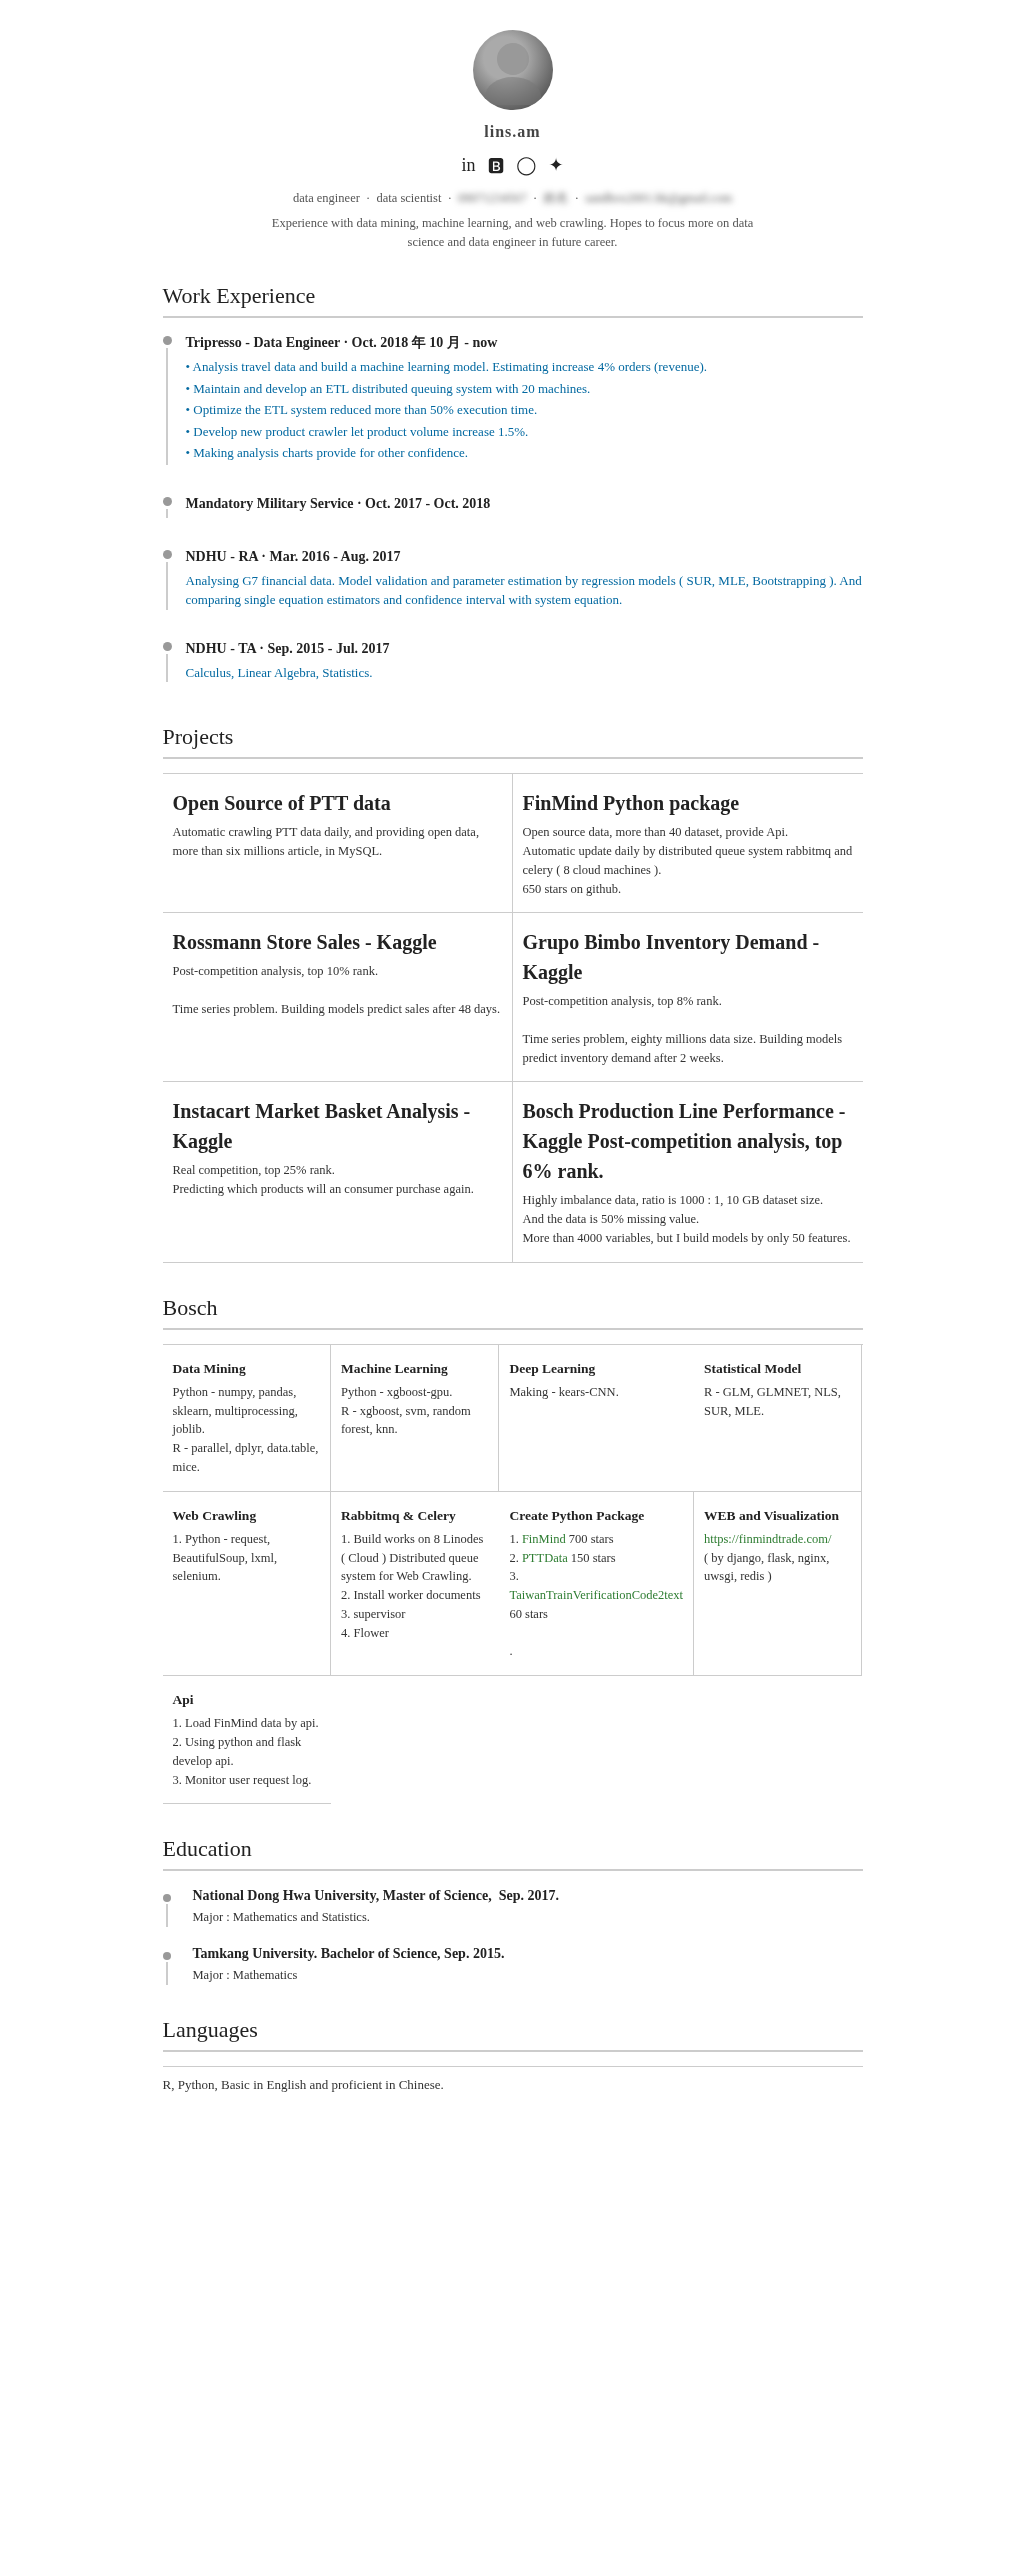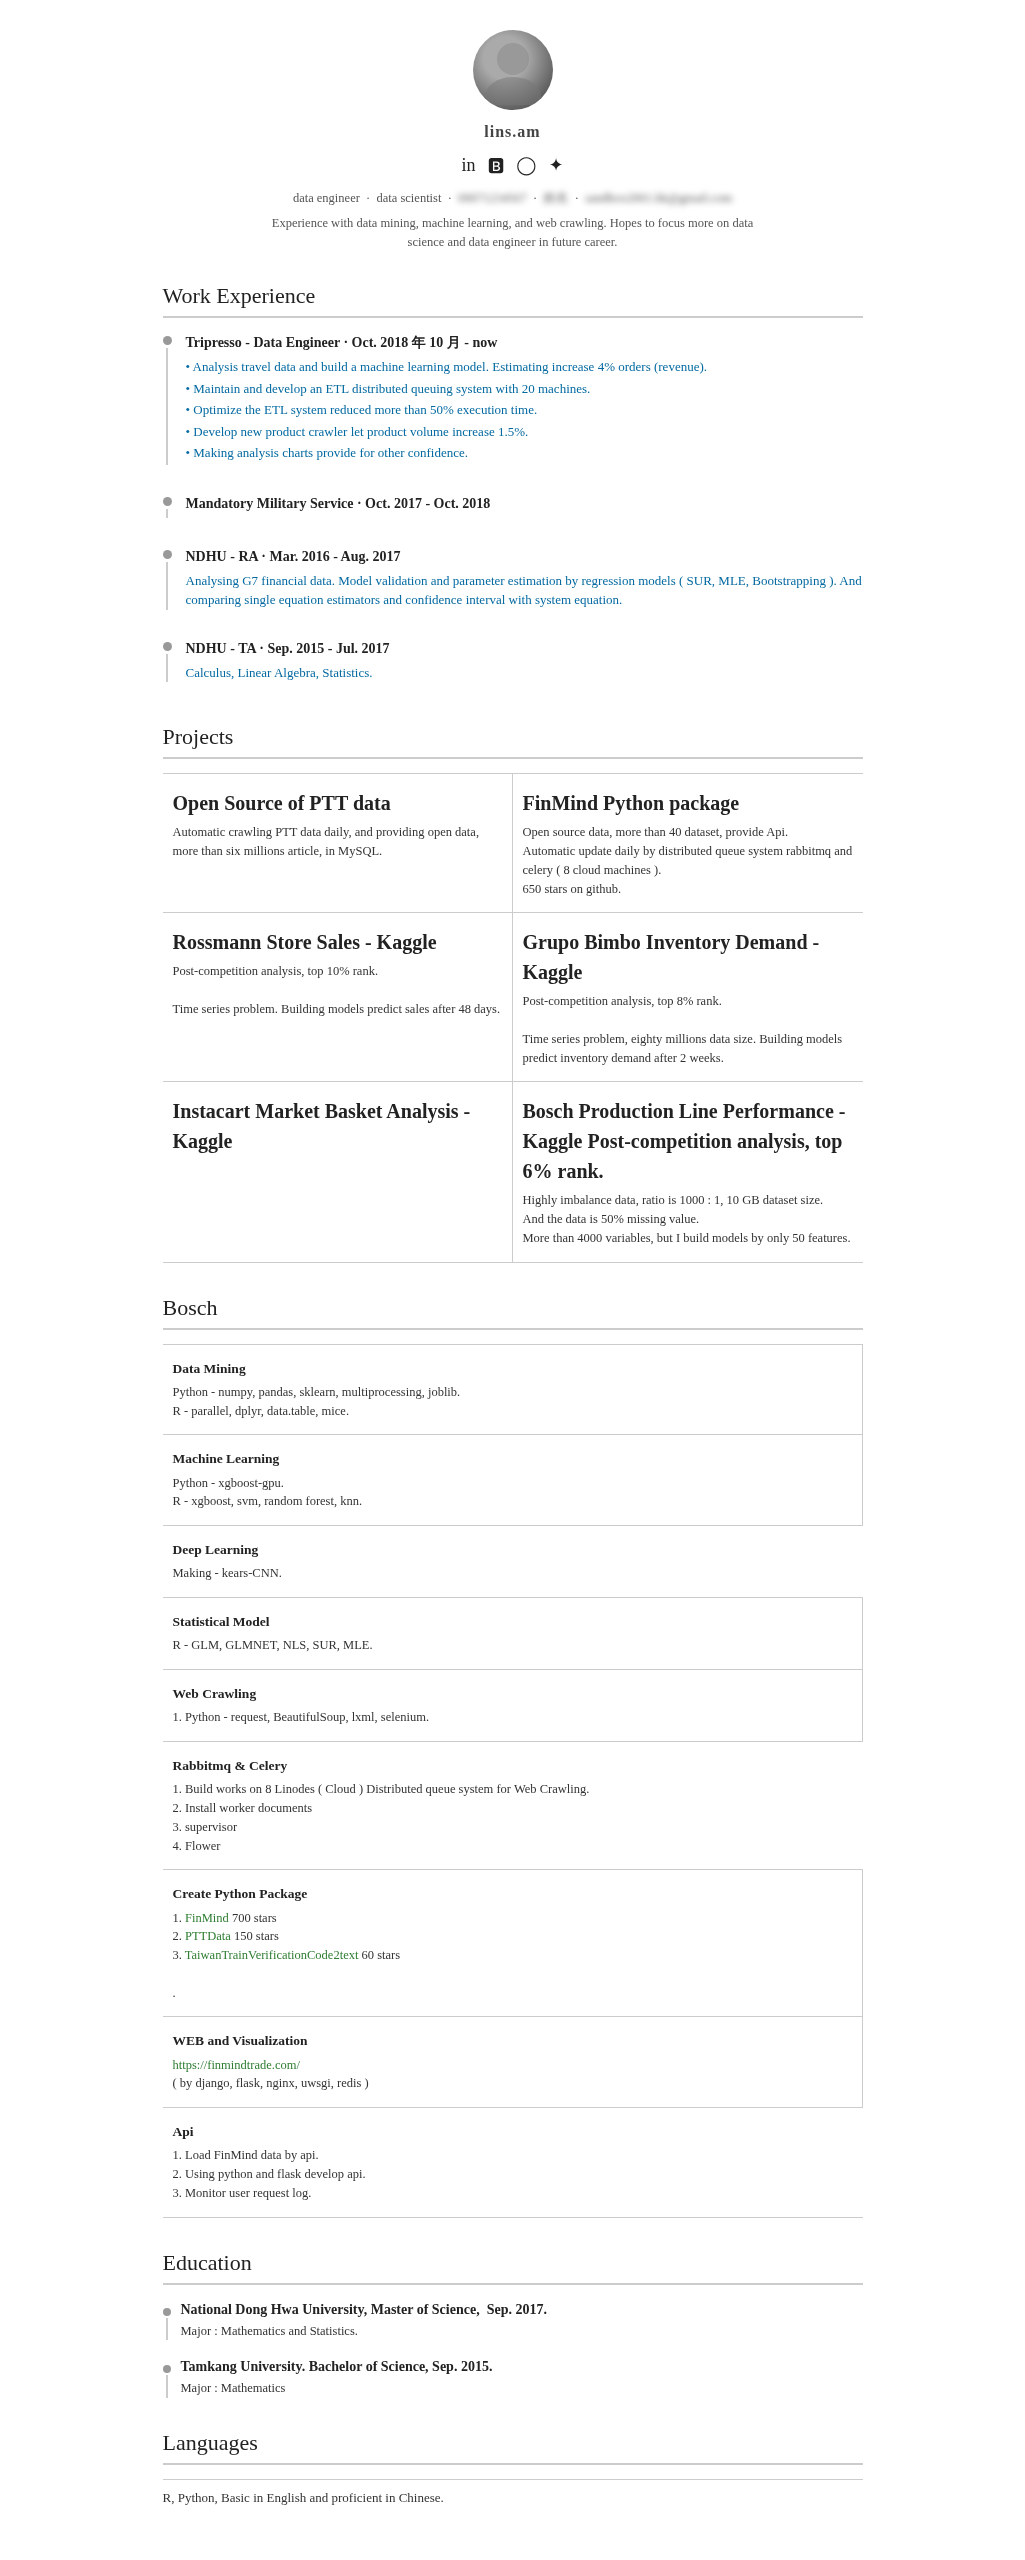--- a/index.html
+++ b/index.html
@@ -129,21 +129,21 @@
       margin-bottom: 5px;
     }
     .project-desc {
       font-size: 12.5px;
       color: #333;
     }
 
     
     .skills-grid {
       display: grid;
-      grid-template-columns: 1fr;
+      grid-template-columns: 1fr 1fr 1fr 1fr;
       gap: 0;
       border-top: 1px solid #ccc;
     }
     .skill-cell {
       padding: 14px 10px;
       border-bottom: 1px solid #ccc;
     }
     .skill-cell:nth-child(3n+1),
     .skill-cell:nth-child(3n+2) {
       border-right: 1px solid #ccc;
@@ -158,21 +158,21 @@
       color: #333;
     }
     .skill-link {
       color: #2e7d32;
       text-decoration: none;
     }
 
     
     .edu-entry {
       display: flex;
-      gap: 10px;
+      gap: 22px;
       margin-bottom: 16px;
     }
     .edu-timeline {
       display: flex;
       flex-direction: column;
       align-items: center;
       padding-top: 4px;
     }
     .edu-line {
       width: 2px;
@@ -310,20 +310,21 @@
     <div class="project-desc">Post-competition analysis, top 10% rank.<br><br>Time series problem. Building models predict sales after 48 days.</div>
   </div>
 
   <div class="project-cell">
     <div class="project-name">Grupo Bimbo Inventory Demand - Kaggle</div>
     <div class="project-desc">Post-competition analysis, top 8% rank.<br><br>Time series problem, eighty millions data size. Building models predict inventory demand after 2 weeks.</div>
   </div>
 
   <div class="project-cell">
     <div class="project-name">Instacart Market Basket Analysis - Kaggle</div>
+    <div class="project-desc">Real competition, top 25% rank.<br>Predicting which products will an consumer purchase again.</div>
   </div>
 
   <div class="project-cell">
     <div class="project-name">Bosch Production Line Performance - Kaggle Post-competition analysis, top 6% rank.</div>
     <div class="project-desc">Highly imbalance data, ratio is 1000 : 1, 10 GB dataset size.<br>And the data is 50% missing value.<br>More than 4000 variables, but I build models by only 50 features.</div>
   </div>
 
 </div>
 
 <div class="section-title">Bosch</div>

